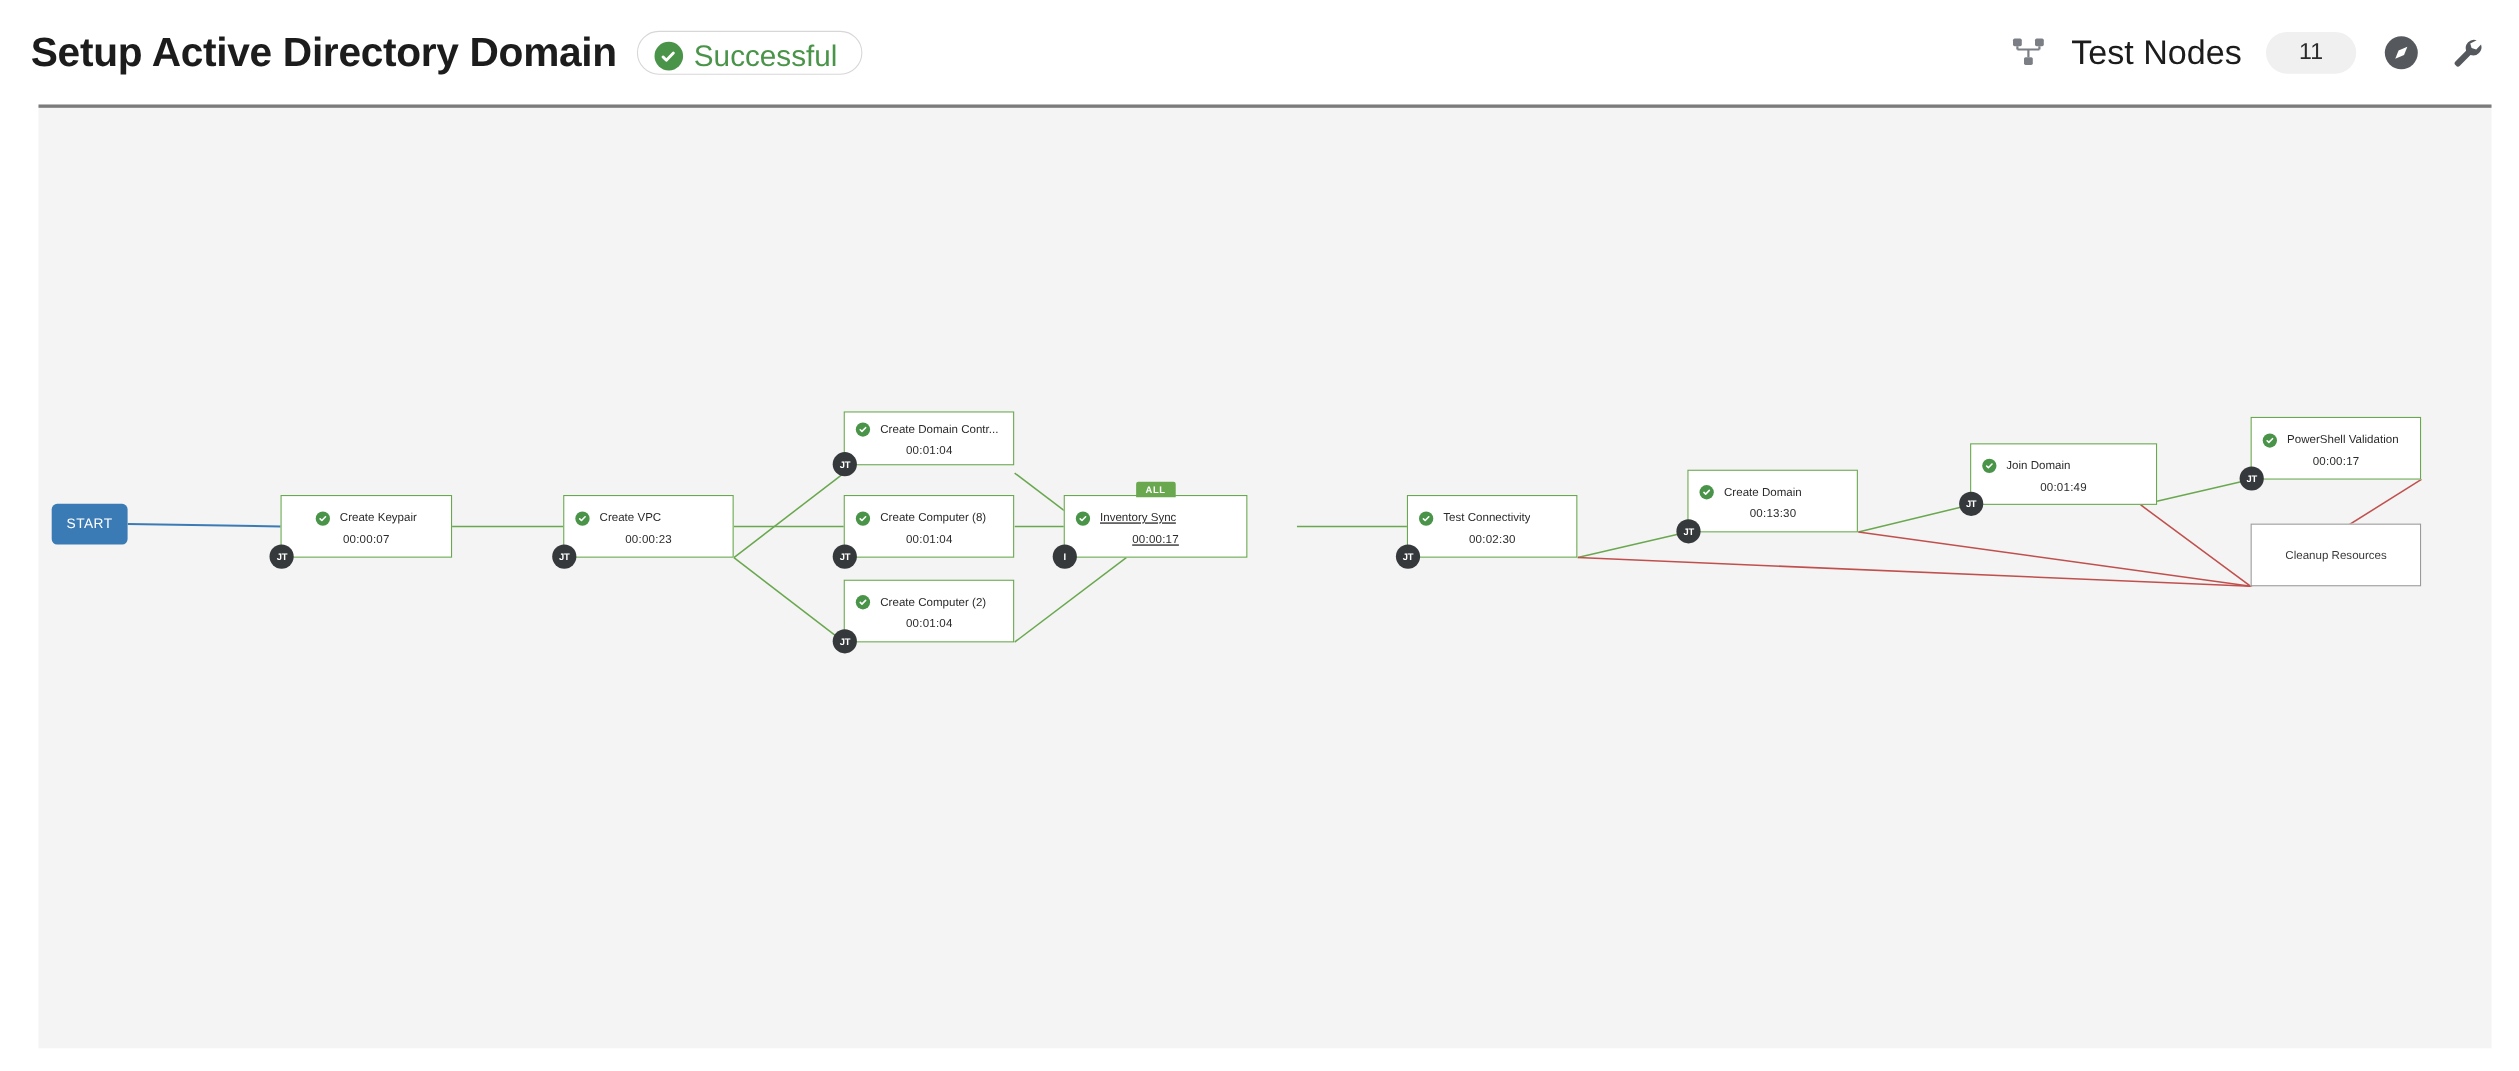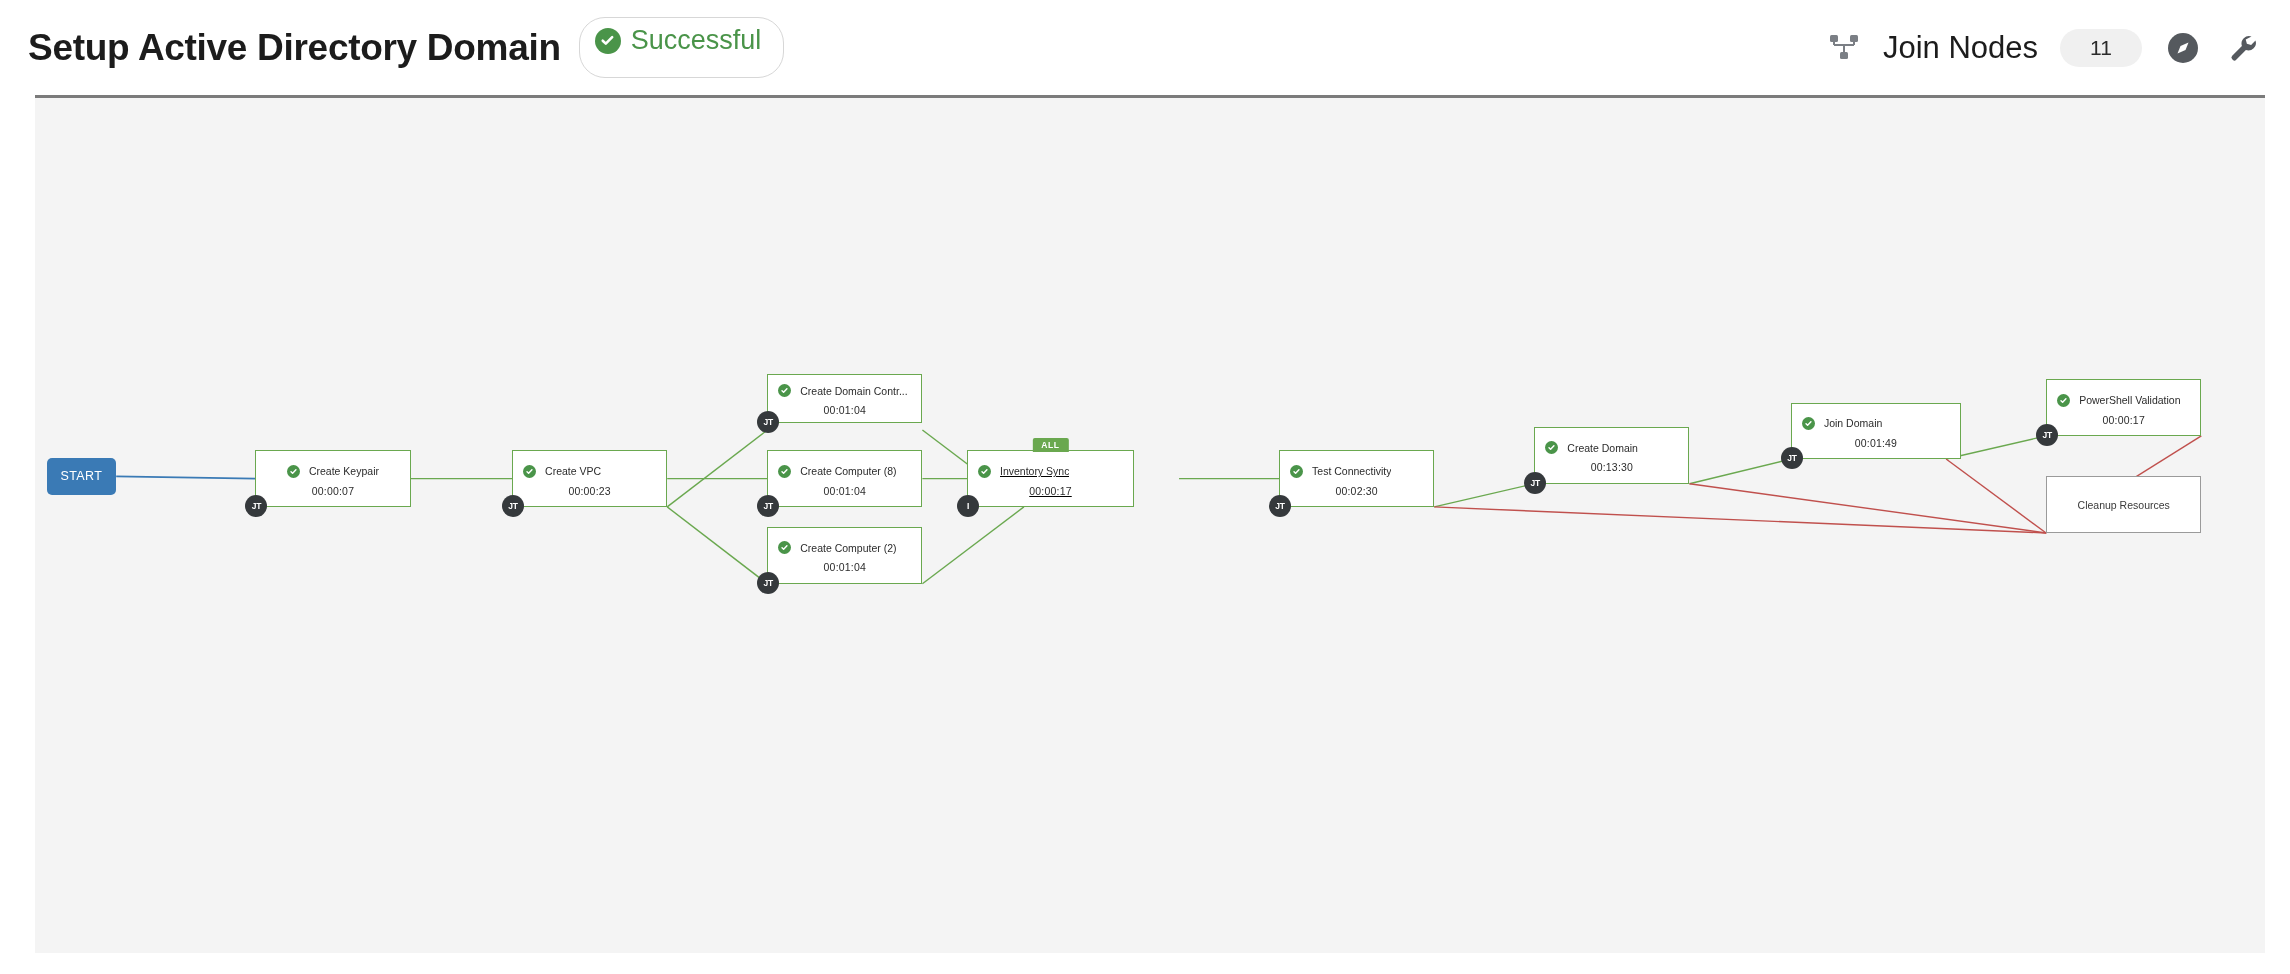--- a/index.html
+++ b/index.html
@@ -38,21 +38,21 @@
     color: #1c1c1c;
     letter-spacing: -0.3px;
     white-space: nowrap;
   }
   .status-pill {
     display: flex;
     align-items: center;
     gap: 10px;
     border: 1px solid #d7d7d7;
     border-radius: 26px;
-    padding: 7px 22px 21px 15px;
+    padding: 7px 22px 0 15px;
     background: #ffffff;
   }
   .status-pill .label {
     font-size: 27px;
     color: #4a9449;
     white-space: nowrap;
   }
   .check-circle {
     width: 26px; height: 26px;
     border-radius: 50%;
@@ -224,21 +224,21 @@
 
     <div class="header-right">
       <span class="icon-btn">
         <svg width="32" height="30" viewBox="0 0 32 30">
           <rect x="1" y="2" width="8" height="7" rx="1.5" fill="#7b7f85"></rect>
           <rect x="21" y="2" width="8" height="7" rx="1.5" fill="#7b7f85"></rect>
           <rect x="11" y="19" width="8" height="7" rx="1.5" fill="#7b7f85"></rect>
           <path d="M15 19 L15 12 M5 12 L25 12 M5 12 L5 9 M25 12 L25 9" stroke="#7b7f85" stroke-width="2" fill="none"></path>
         </svg>
       </span>
-      <span class="nodes-label">Join Nodes</span>
+      <span class="nodes-label">Test Nodes</span>
       <span class="nodes-badge">11</span>
       <span class="icon-btn">
         <svg width="38" height="38" viewBox="0 0 38 38">
           <circle cx="19" cy="19" r="15" fill="#55595e"></circle>
           <path d="M24.5 13.5 L16.5 17 L13.5 24.5 L21.5 21 Z" fill="#ffffff"></path>
         </svg>
       </span>
       <span class="icon-btn">
         <svg width="36" height="36" viewBox="0 0 36 36">
           <path d="M27.5 6.5 a7.6 7.6 0 0 0 -9.6 9.6 L8.2 25.8 a2.4 2.4 0 0 0 0 3.4 l0.6 0.6 a2.4 2.4 0 0 0 3.4 0 l9.7 -9.7 a7.6 7.6 0 0 0 9.6 -9.6 l-4.4 4.4 -4.2 -1.2 -1.2 -4.2 z" fill="#55595e"></path>

